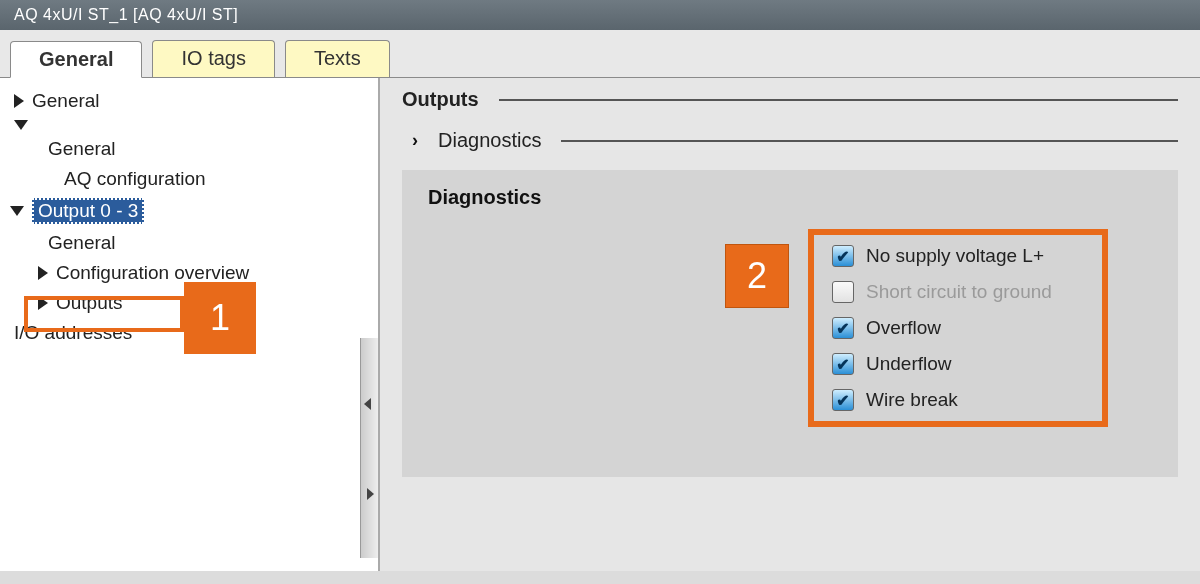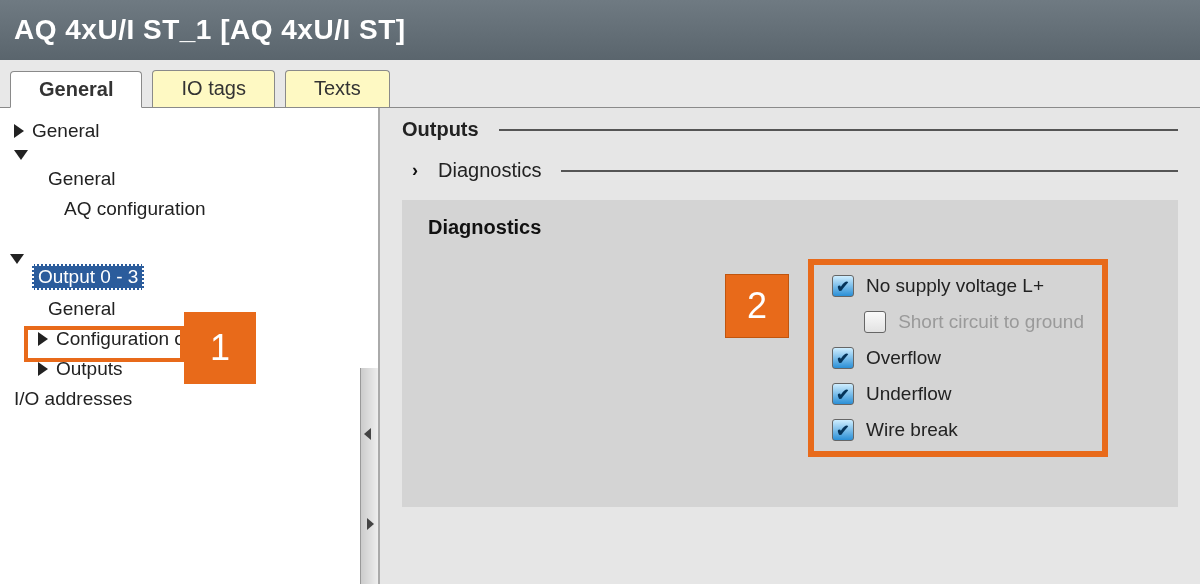--- a/index.html
+++ b/index.html
@@ -1,21 +1,21 @@
 <!DOCTYPE html>
 <html><head>
 <meta charset="utf-8">
 <style>
   * { box-sizing: border-box; margin: 0; padding: 0; font-family: "Segoe UI", Tahoma, sans-serif; }
   body { background: #dcdcdc; width: 1200px; height: 584px; overflow: hidden; }
 
   .titlebar {
     background: linear-gradient(to bottom, #6f7a82, #5a656d);
-    color: #fff; font-size: 28px; font-weight: 700;
-    padding: 14px 14px; letter-spacing: 0.5px;
+    color: #fff; font-size: 16px; font-weight: 400;
+    padding: 6px 14px; letter-spacing: 0.5px;
   }
 
   .tabbar {
     display: flex; gap: 10px; padding: 10px 10px 0 10px;
     background: #e8e8e8;
   }
   .tab {
     background: #fef9c3;
     border: 1px solid #8a8a8a;
     border-bottom: none;
@@ -55,21 +55,21 @@
     border-bottom: 7px solid transparent;
   }
   .tri-down {
     border-top: 10px solid #222;
     border-left: 7px solid transparent;
     border-right: 7px solid transparent;
   }
   .tree .selected {
     background: #2b5c9c; color: #fff;
     outline: 2px dotted #fff; outline-offset: -2px;
-    display: inline-block; padding: 2px 6px; margin-top: 36px;
+    display: inline-block; padding: 2px 6px;
   }
 
   .callout {
     position: absolute; background: #e86a1a; color: #fff;
     display: flex; align-items: center; justify-content: center;
     border: 1px solid #c0550e;
   }
   .callout.num { font-size: 36px; font-weight: 400; }
 
   .scroll-edge {
@@ -96,21 +96,21 @@
   .diag-panel h3 { font-size: 20px; font-weight: 700; color: #111; margin-bottom: 20px; }
 
   .check-area {
     margin-left: 380px;
     border: 6px solid #e86a1a;
     padding: 10px 18px 10px 18px;
     display: flex; flex-direction: column; gap: 14px;
     position: relative; width: 300px;
   }
   .chk-row { display: flex; align-items: center; gap: 12px; font-size: 19px; color: #222; }
-  .chk-row.disabled { color: #9a9a9a; justify-content: flex-end; }
+  .chk-row.disabled { color: #9a9a9a; }
   .chk {
     width: 22px; height: 22px; border: 1px solid #666; border-radius: 3px;
     background: linear-gradient(to bottom, #cfeeff, #2a8fd6);
     display: inline-flex; align-items: center; justify-content: center;
     color: #05345a; font-size: 16px; font-weight: 900;
   }
   .chk.off {
     background: linear-gradient(to bottom, #fafafa, #e2e2e2);
     color: transparent;
   }

